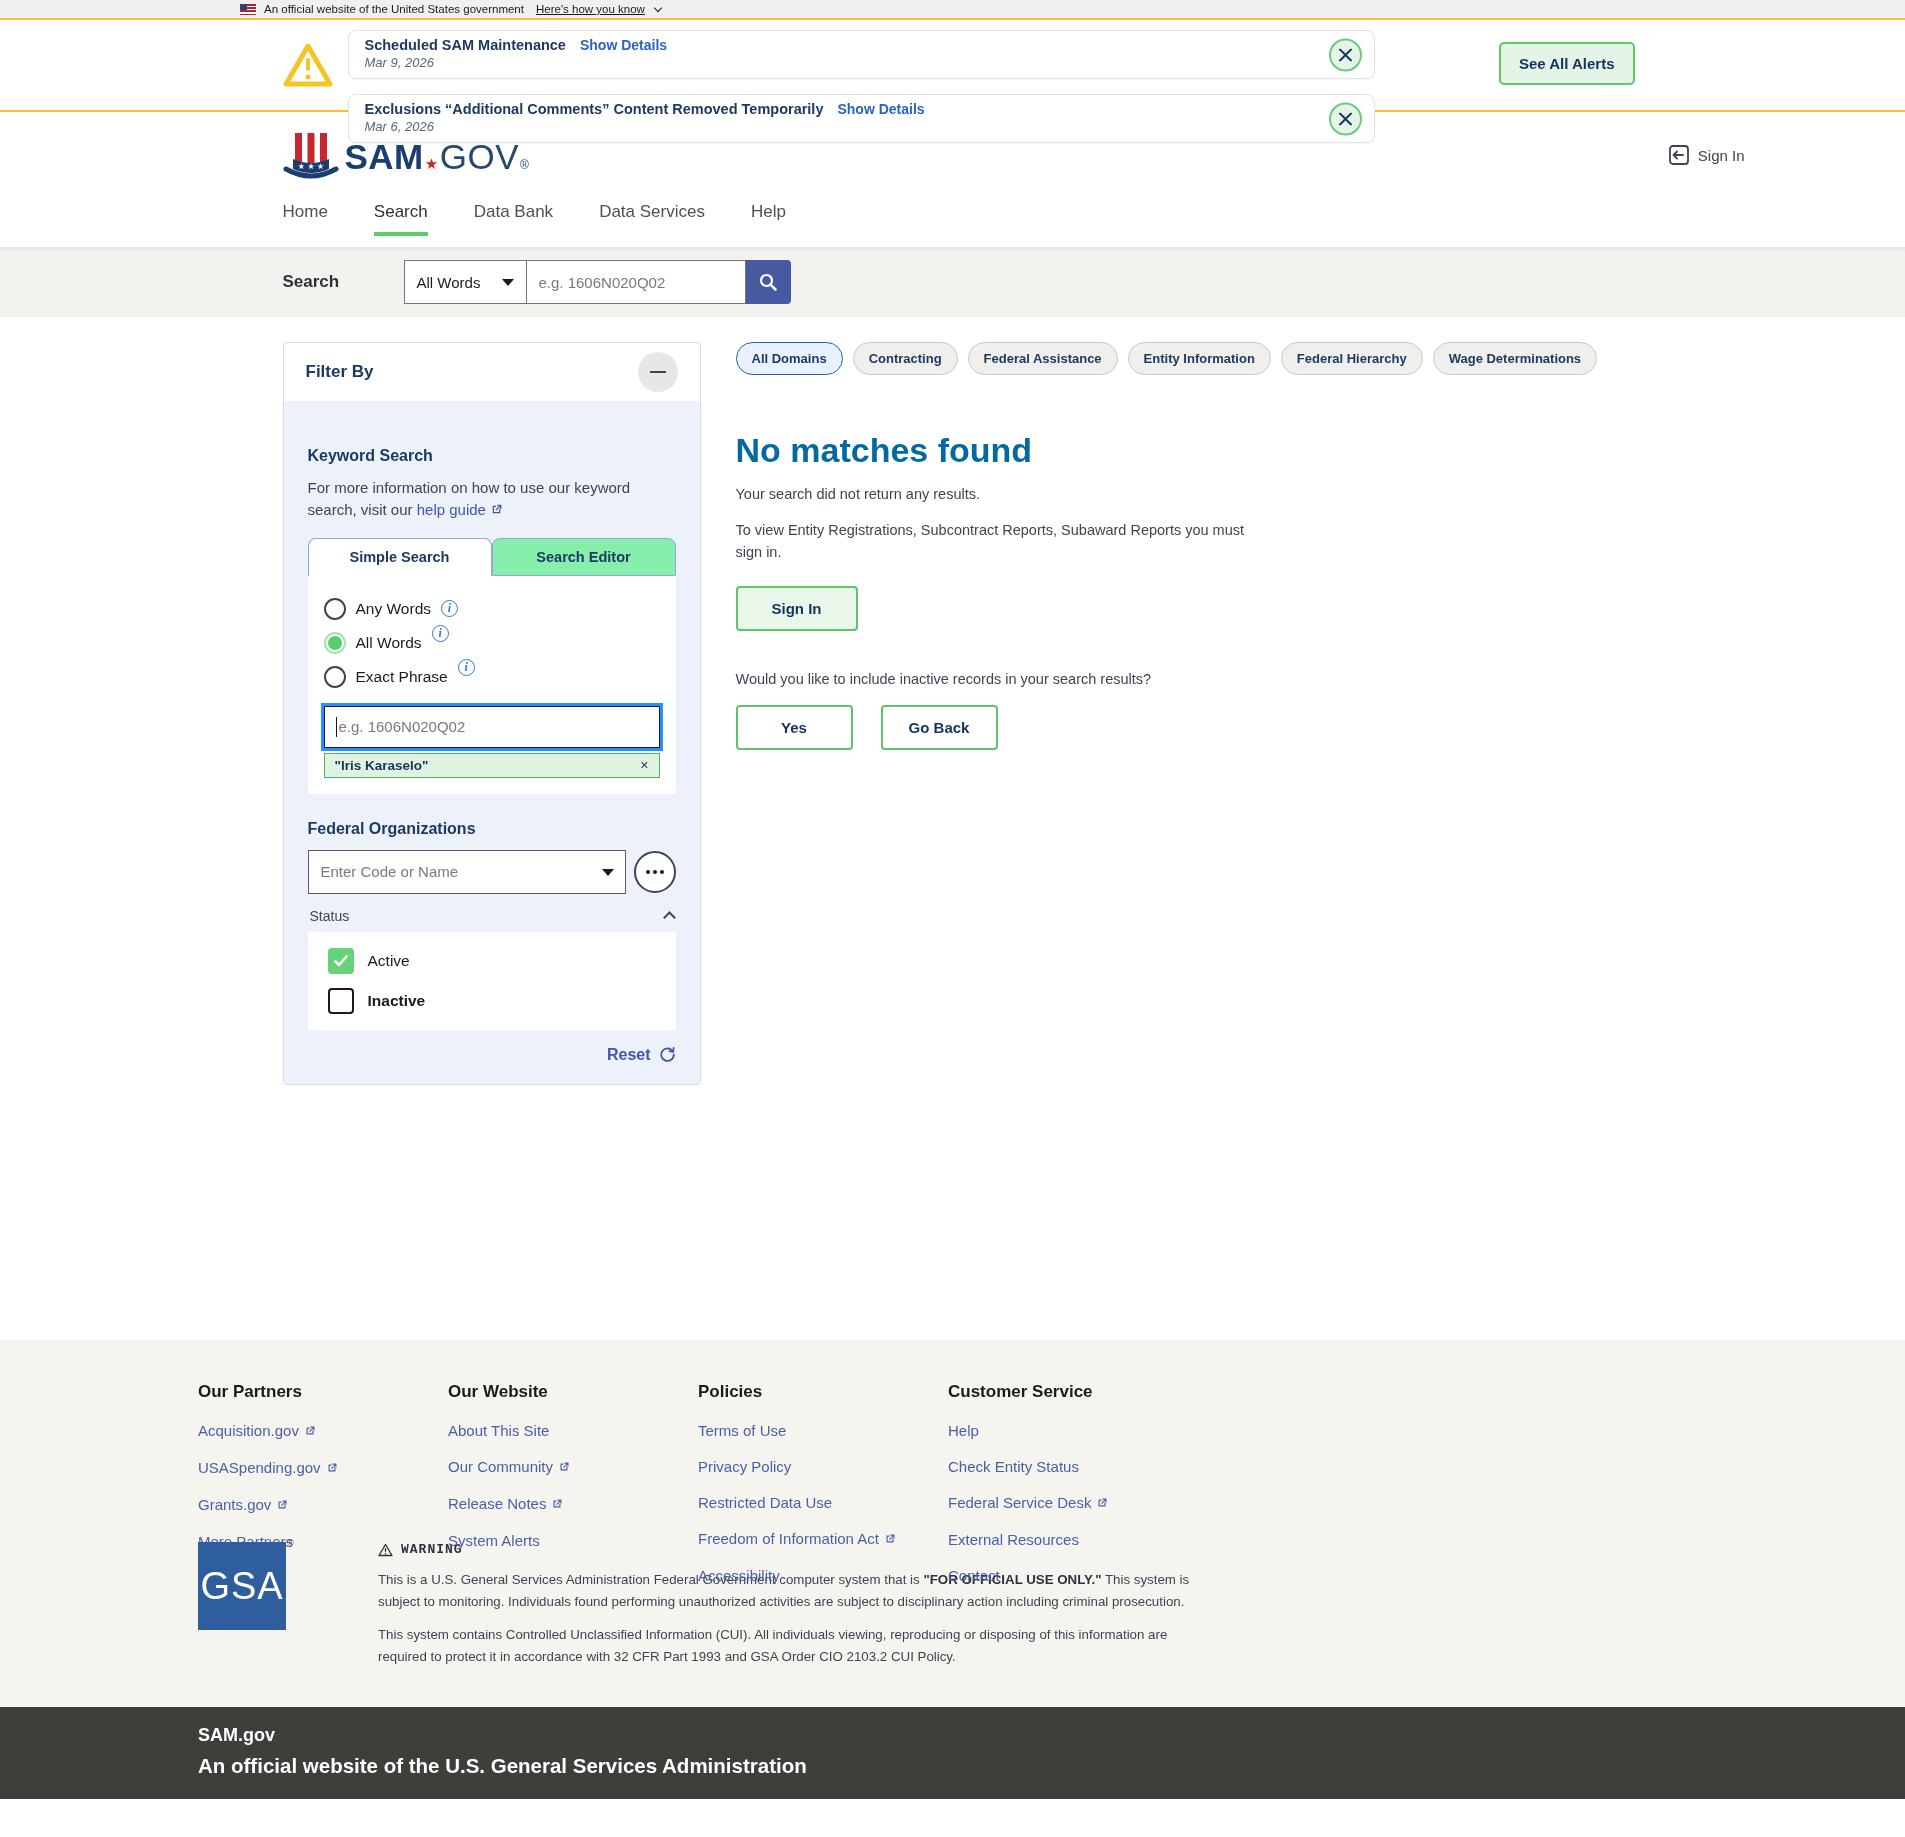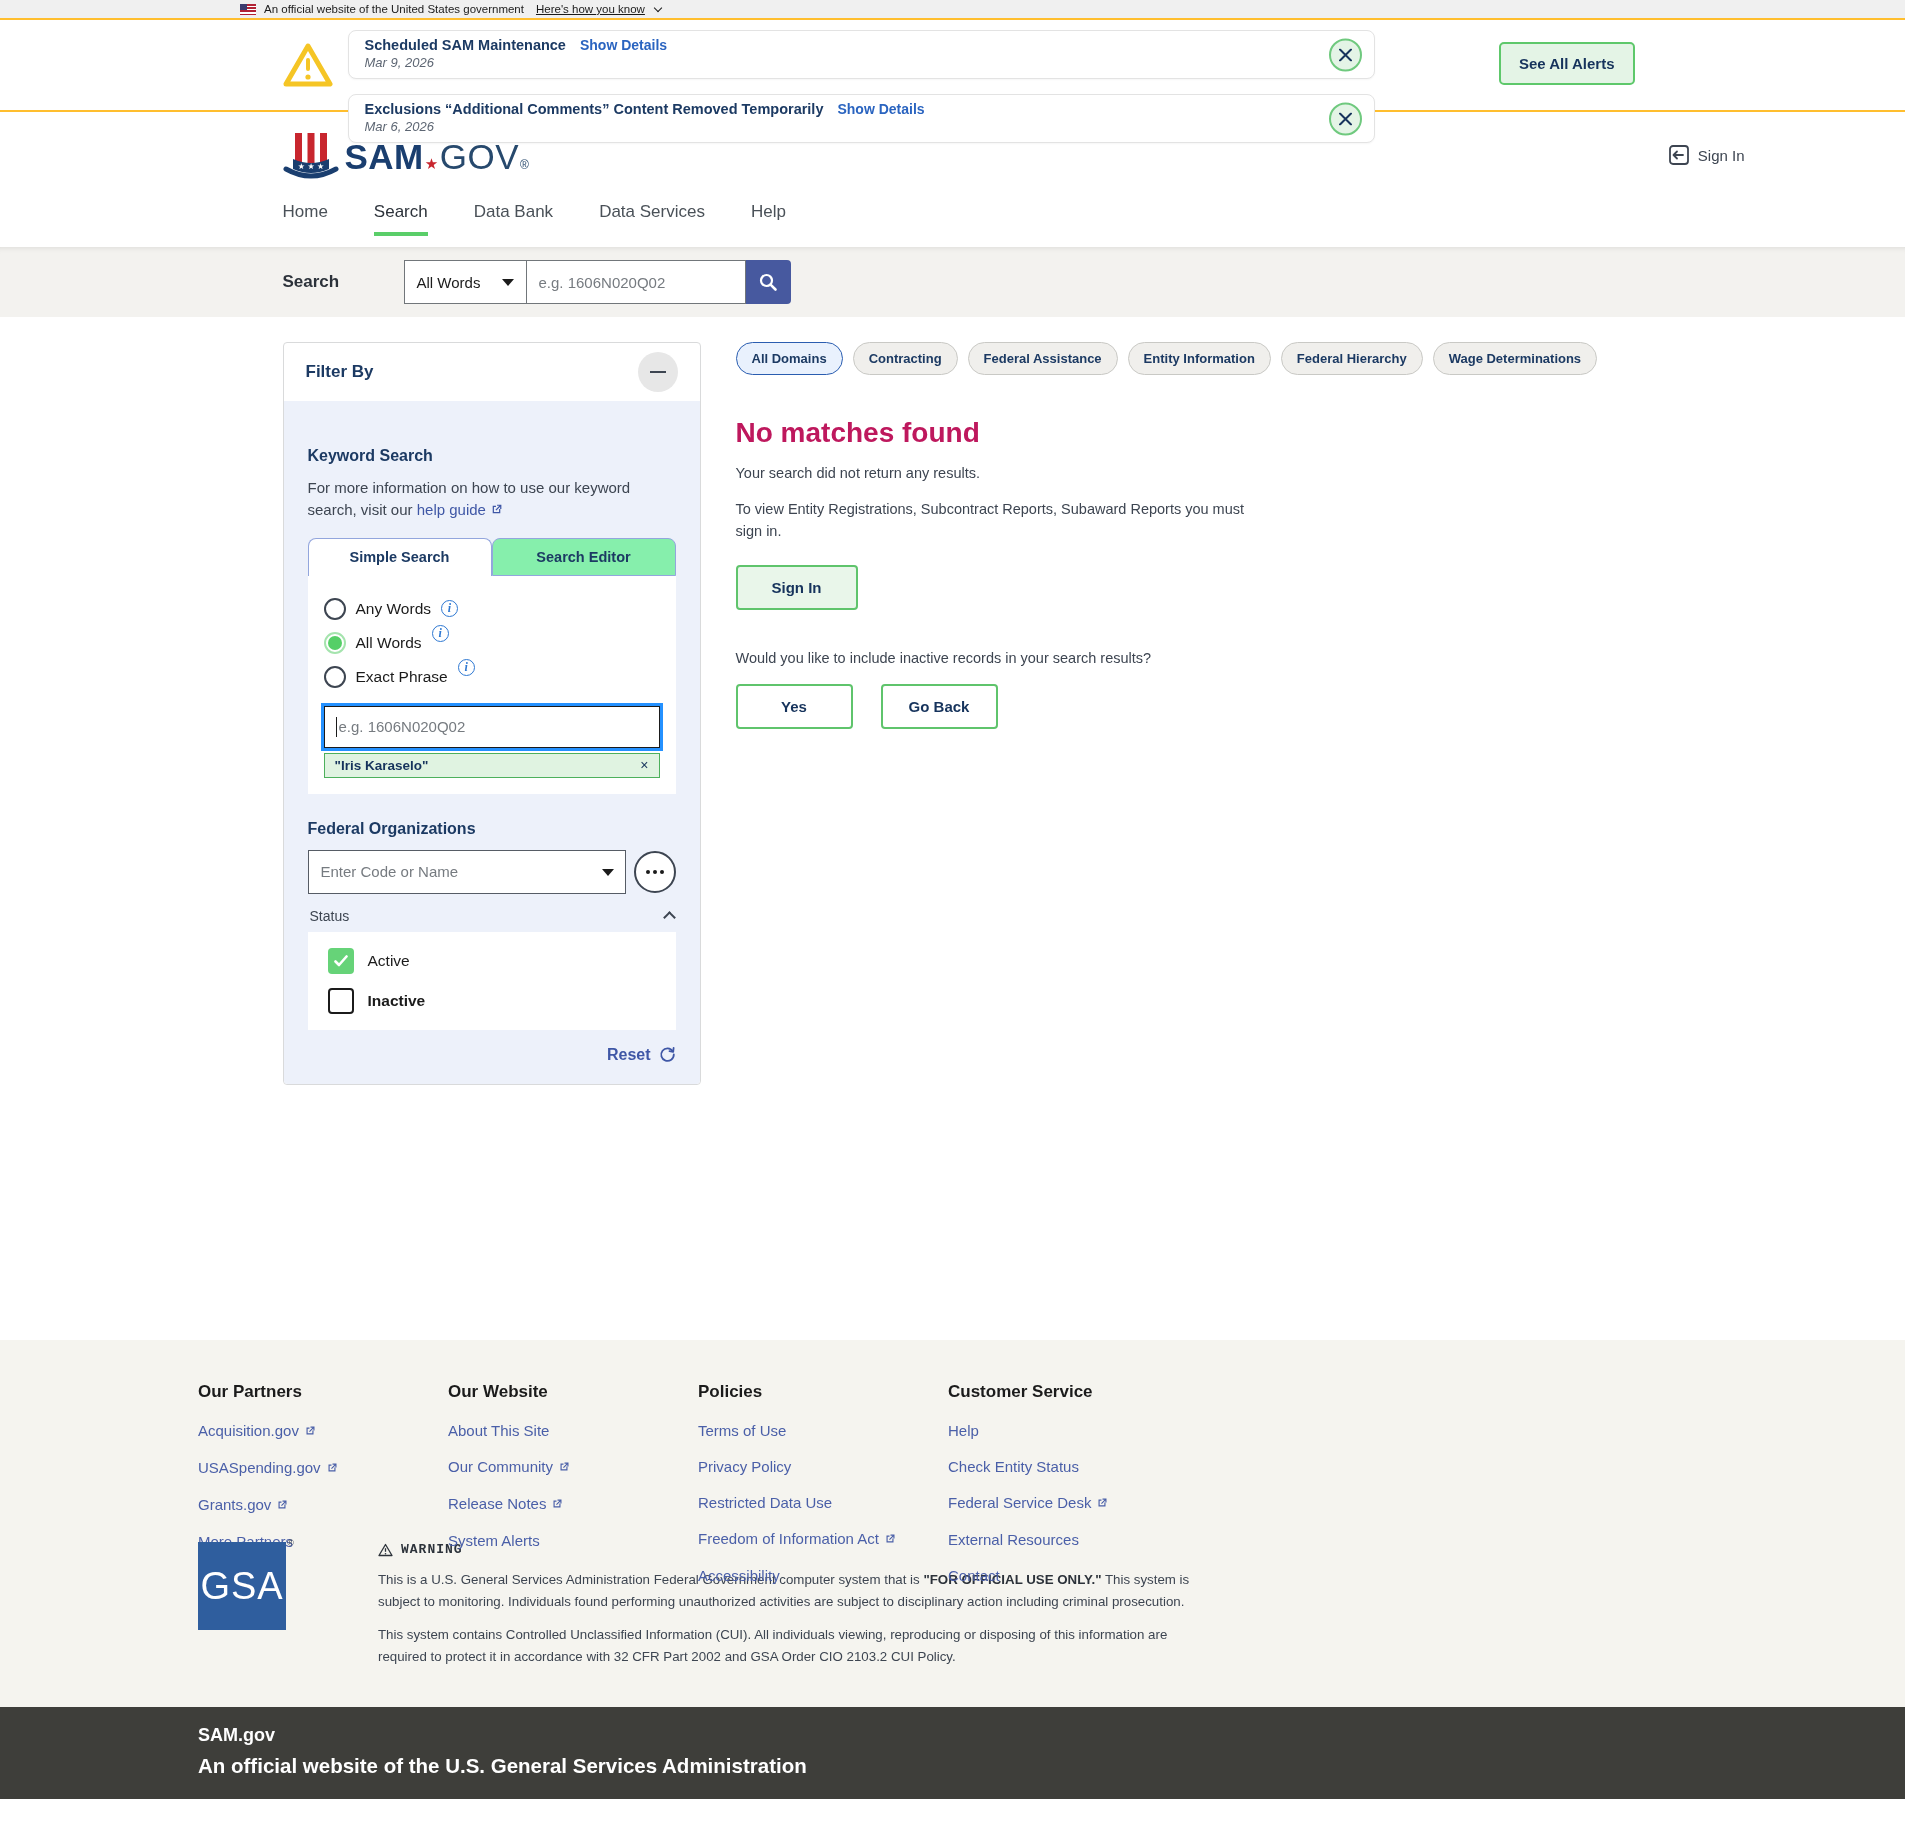--- a/index.html
+++ b/index.html
@@ -134,21 +134,21 @@
   .check-label { font-size:15.5px; color:#1b1b1b; }
   .reset-row { display:flex; justify-content:flex-end; align-items:center; gap:8px; margin-top:16px; }
   .reset-link { color:#3f57a6; font-weight:bold; font-size:16px; cursor:pointer; }
 
   
   .results { flex:1; }
   .pill-row { display:flex; gap:10px; }
   .pill { padding:8px 15px; border-radius:20px; font-weight:bold; font-size:13px; color:#1c3a63;
           background:#f0efec; border:1px solid #c9c9c5; cursor:pointer; white-space:nowrap; }
   .pill.active { background:#e9f1fd; border:1px solid #2a5db0; }
-  .nm-title { margin-top:42px; font-size:28px; font-weight:bold; color:#be185d; }
+  .nm-title { margin-top:56px; font-size:34px; font-weight:bold; color:#0369a1; }
   .nm-sub { margin-top:16px; font-size:14.5px; color:#3d4551; }
   .nm-note { margin-top:18px; font-size:14.5px; color:#3d4551; max-width:520px; line-height:1.5; }
   .btn-green-solid { margin-top:22px; background:#e9f6ea; border:2px solid #5fc46c; border-radius:4px;
                      color:#16335c; font-weight:bold; font-size:15px; padding:12px 34px; cursor:pointer;
                      font-family:"Liberation Sans",sans-serif; }
   .nm-question { margin-top:40px; font-size:14.5px; color:#3d4551; }
   .btn-row { display:flex; gap:28px; margin-top:18px; }
   .btn-green-outline { background:#fff; border:2px solid #5fc46c; border-radius:4px; color:#16335c;
                        font-weight:bold; font-size:15px; padding:12px 0; width:117px; cursor:pointer;
                        font-family:"Liberation Sans",sans-serif; }
@@ -457,21 +457,21 @@
       <div class="warn-block">
         <div class="warn-title">
           <svg width="15" height="14" viewBox="0 0 15 14">
             <path d="M7.5 1.5 L14 12.5 L1 12.5 Z" fill="none" stroke="#2c323a" stroke-width="1.3" stroke-linejoin="round"></path>
             <path d="M7.5 5.2 V8.8" stroke="#2c323a" stroke-width="1.3"></path>
             <circle cx="7.5" cy="10.7" r="0.8" fill="#2c323a"></circle>
           </svg>
           <span>WARNING</span>
         </div>
         <p class="warn-p"><span>This is a U.S. General Services Administration Federal Government computer system that is </span><b>"FOR OFFICIAL USE ONLY."</b><span> This system is subject to monitoring. Individuals found performing unauthorized activities are subject to disciplinary action including criminal prosecution.</span></p>
-        <p class="warn-p">This system contains Controlled Unclassified Information (CUI). All individuals viewing, reproducing or disposing of this information are required to protect it in accordance with 32 CFR Part 2002 and GSA Order CIO 2103.2 CUI Policy.</p>
+        <p class="warn-p">This system contains Controlled Unclassified Information (CUI). All individuals viewing, reproducing or disposing of this information are required to protect it in accordance with 32 CFR Part 1993 and GSA Order CIO 2103.2 CUI Policy.</p>
       </div>
     </div>
   </div>
 
   <div class="dark-footer">
     <div class="dark-inner">
       <div class="df-site">SAM.gov</div>
       <div class="df-tag">An official website of the U.S. General Services Administration</div>
     </div>
   </div>

